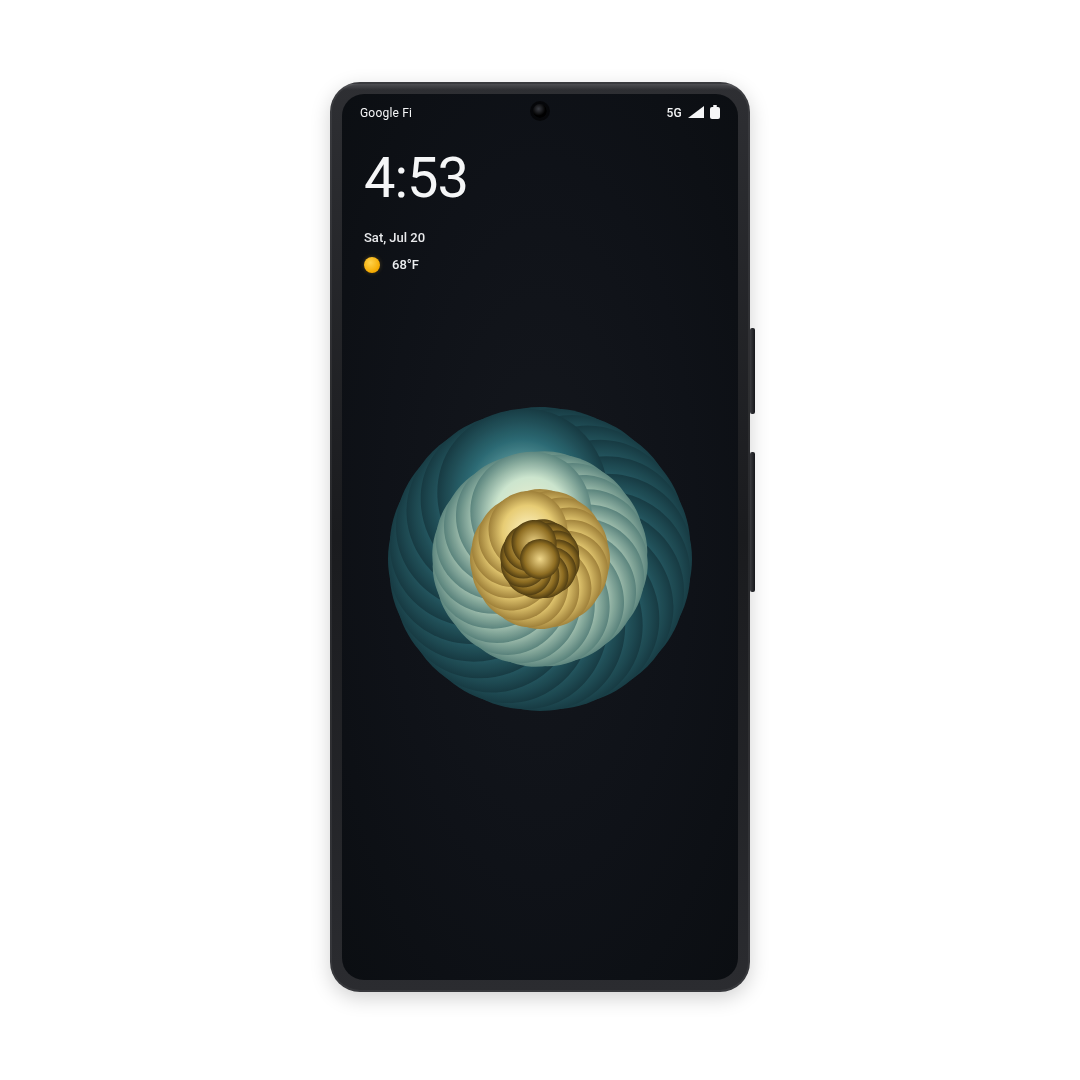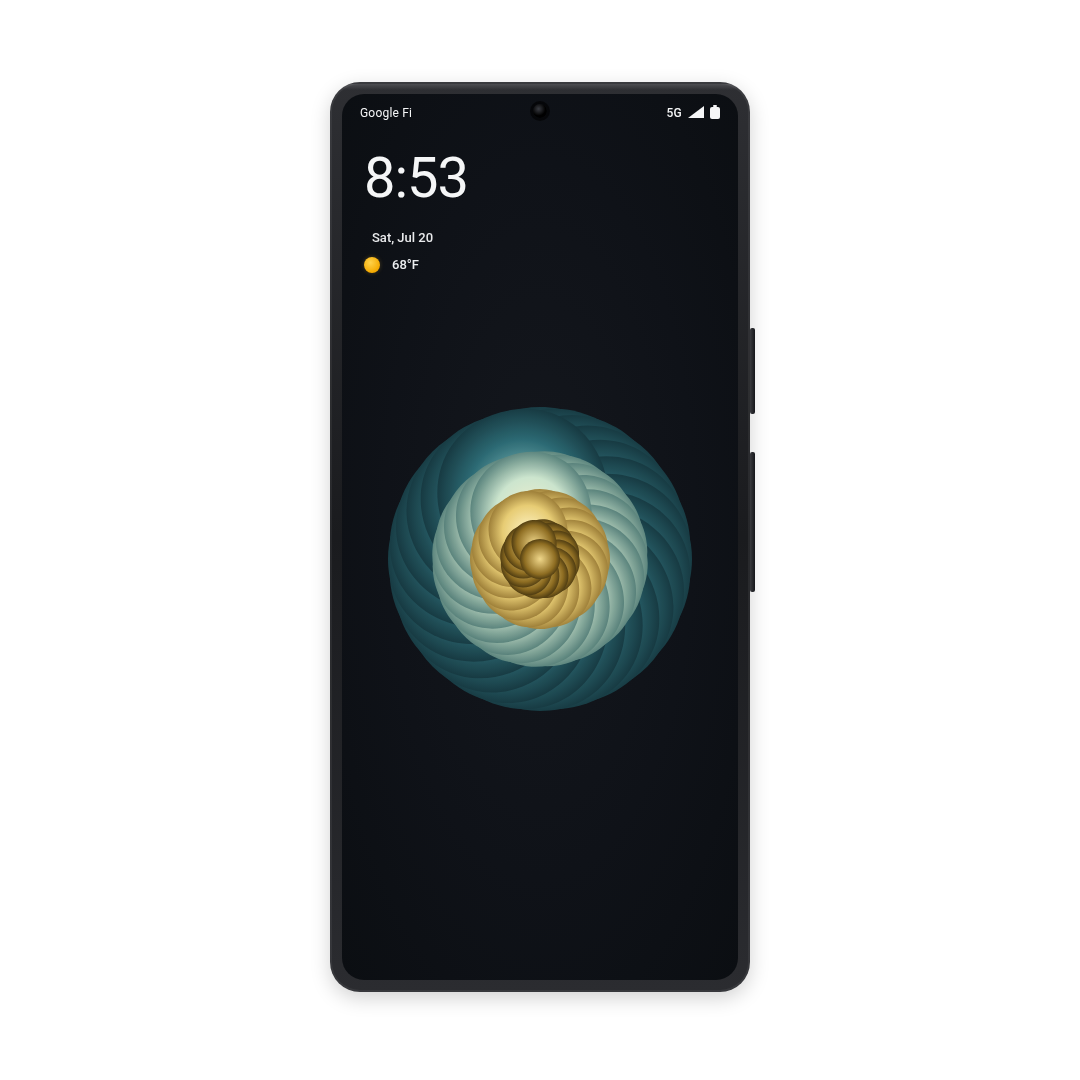--- a/index.html
+++ b/index.html
@@ -116,21 +116,20 @@
     font-size: 56px;
     font-weight: 400;
     line-height: 1;
     letter-spacing: -1px;
   }
   .date {
     margin-top: 24px;
     font-size: 13px;
     font-weight: 500;
     color: #e9eaec;
-    margin-left: 8px;
   }
   .weather {
     margin-top: 12px;
     display: flex;
     gap: 12px;
     font-size: 13px;
     font-weight: 500;
     color: #eceef0;
   }
   .weather-icon {
@@ -177,21 +176,21 @@
               <rect x="3" y="0" width="4" height="2" rx="1" fill="#f5f6f7"></rect>
               <rect x="0" y="2" width="10" height="12" rx="2" fill="#f5f6f7"></rect>
             </svg>
           </span>
         </div>
       </div>
 
       <div class="camera"></div>
 
       <div class="ls-area">
-        <div class="clock">8:53</div>
+        <div class="clock">4:53</div>
         <div class="date">Sat, Jul 20</div>
         <div class="weather">
           <span class="weather-icon"></span>
           <span>68°F</span>
         </div>
       </div>
 
       <div class="flower">
         <svg viewBox="0 0 330 330" width="330" height="330">
           <defs>

